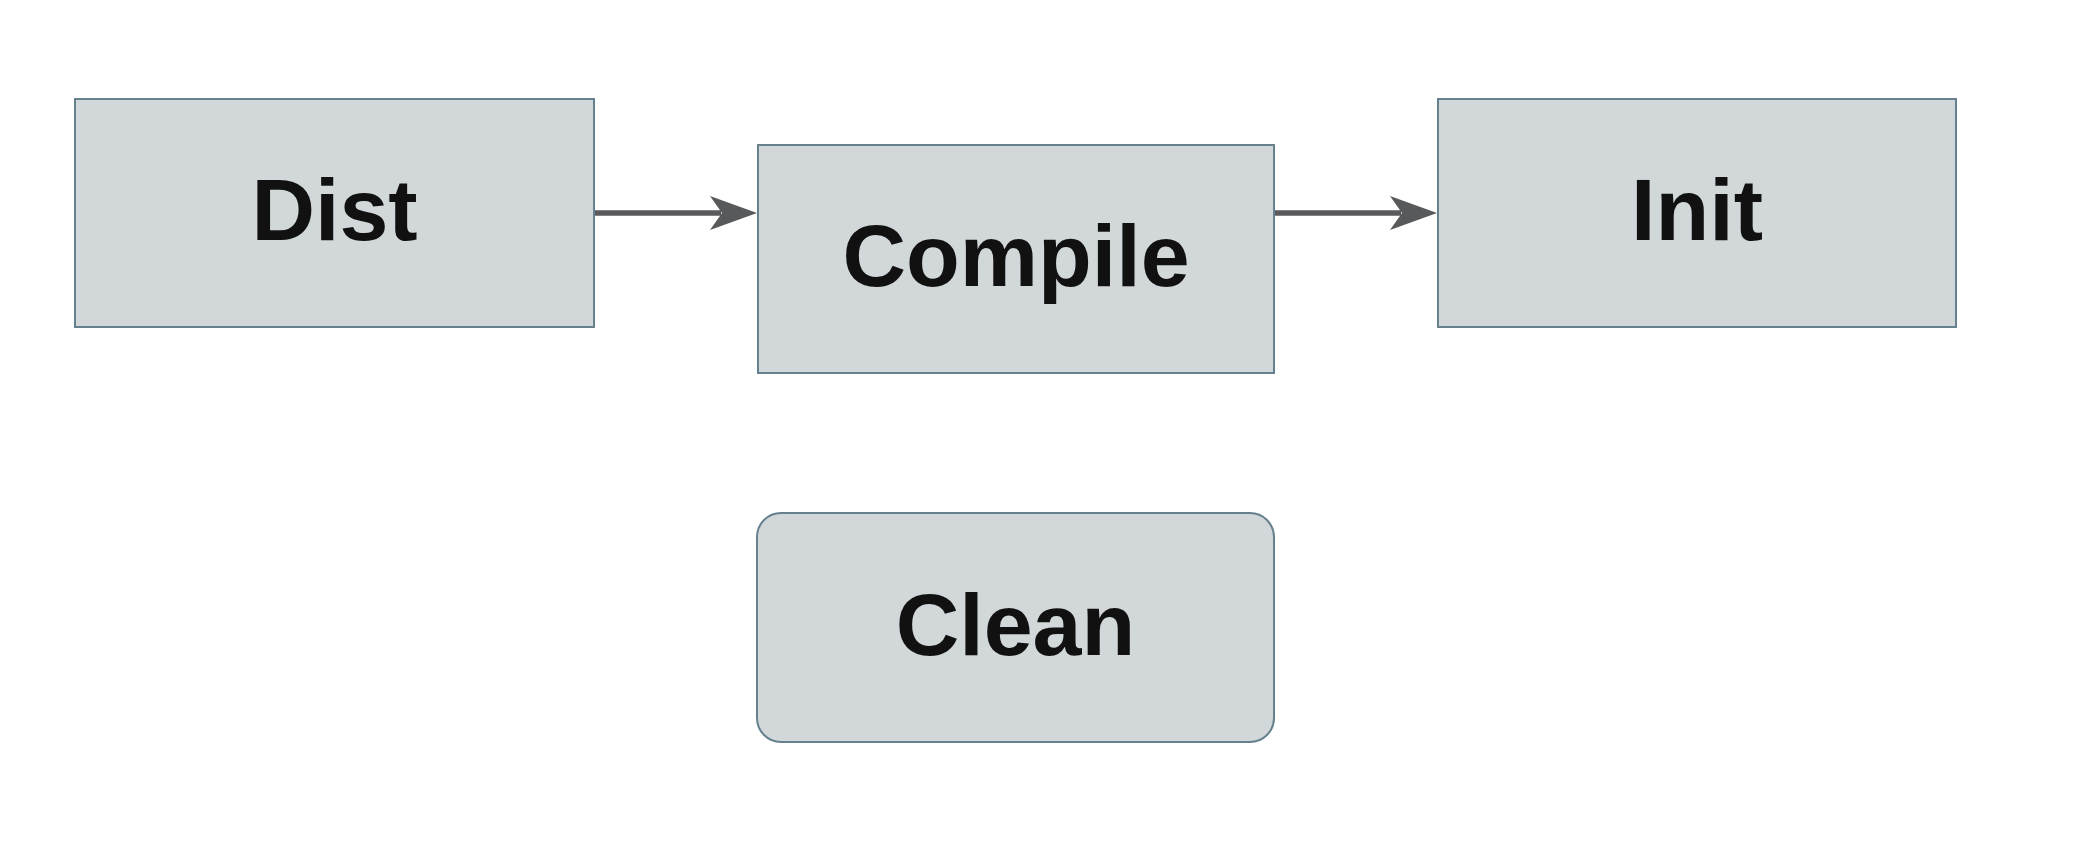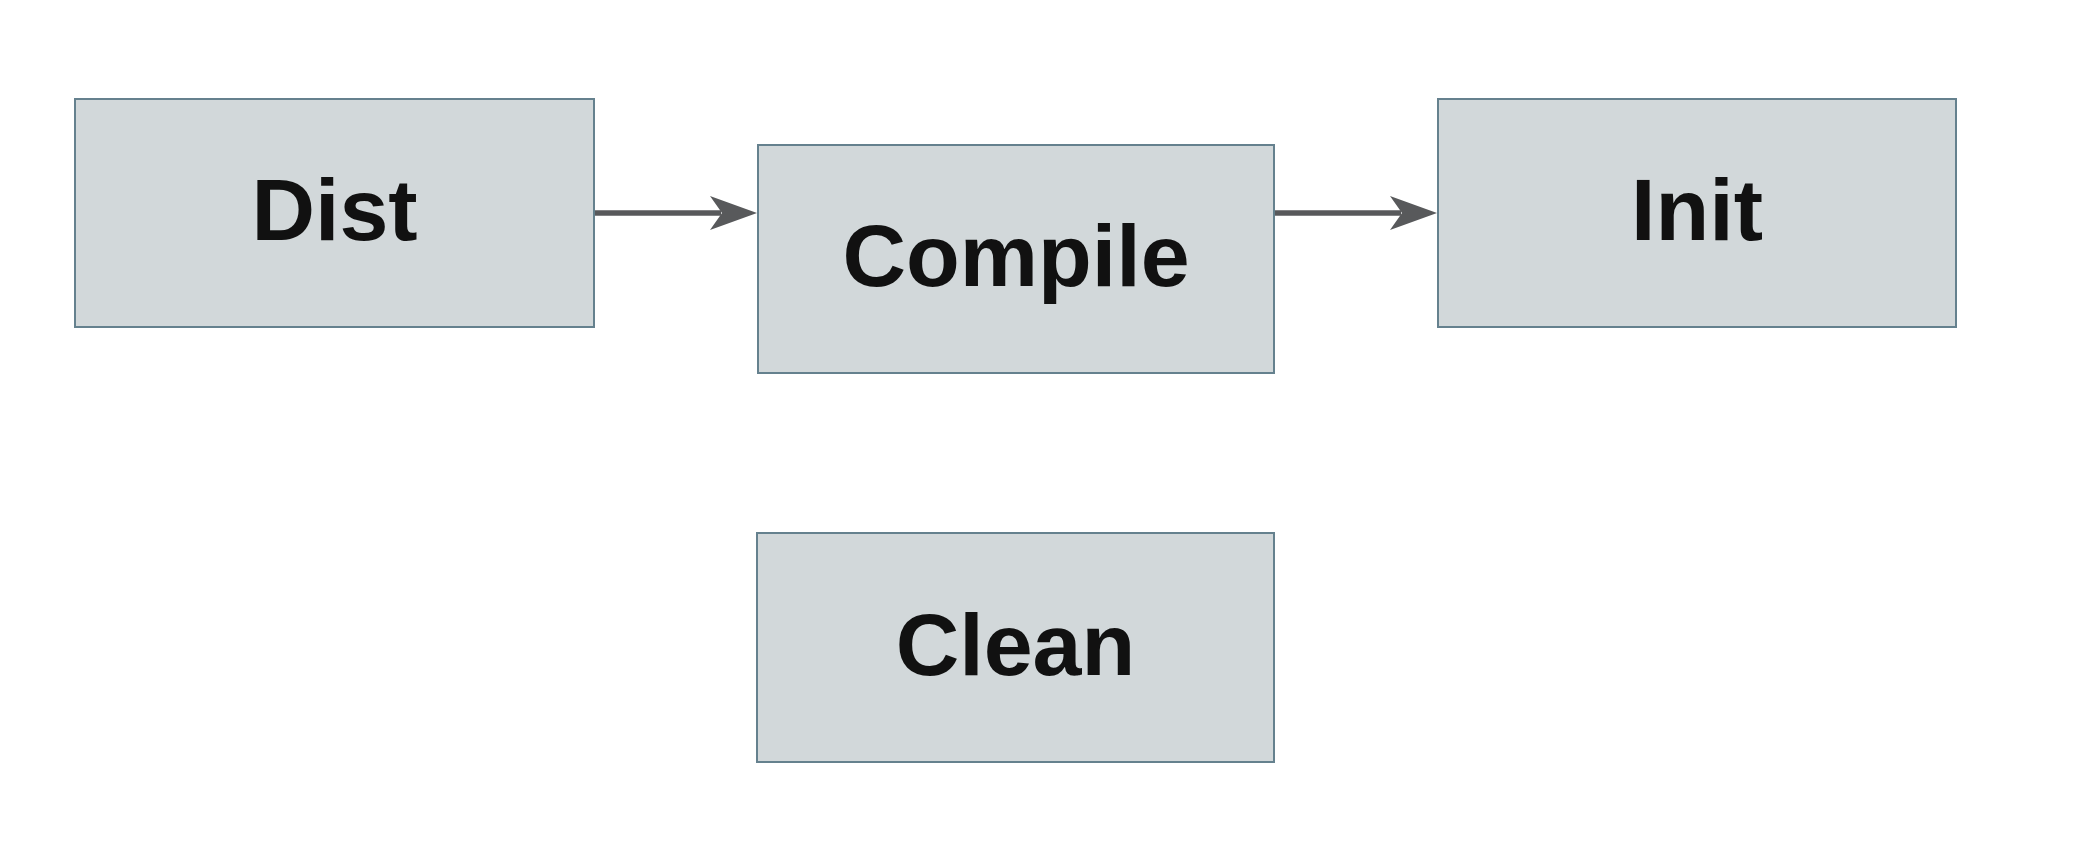--- a/index.html
+++ b/index.html
@@ -31,21 +31,21 @@
   .node-label {
     font-size: 88px;
     line-height: 1;
     color: var(--text, #111111);
     white-space: nowrap;
     padding-bottom: 6px; 
   }
   .node-dist    { left: 74px;   top: 98px;  width: 521px; height: 230px; }
   .node-compile { left: 757px;  top: 98px;  width: 518px; height: 230px; margin-top: 46px; }
   .node-init    { left: 1437px; top: 98px;  width: 520px; height: 230px; }
-  .node-clean   { left: 756px;  top: 532px; width: 519px; height: 231px; }
+  .node-clean   { left: 756px;  top: 512px; width: 519px; height: 231px; border-radius: 25px; }
 
   .edge {
     position: absolute;
     width: 162px;
     height: 60px;
     top: 183px;
   }
   .edge-1 { left: 595px; }
   .edge-2 { left: 1275px; }
   .arrow-line { stroke: var(--arrow, #58595b); stroke-width: 5.5; }

